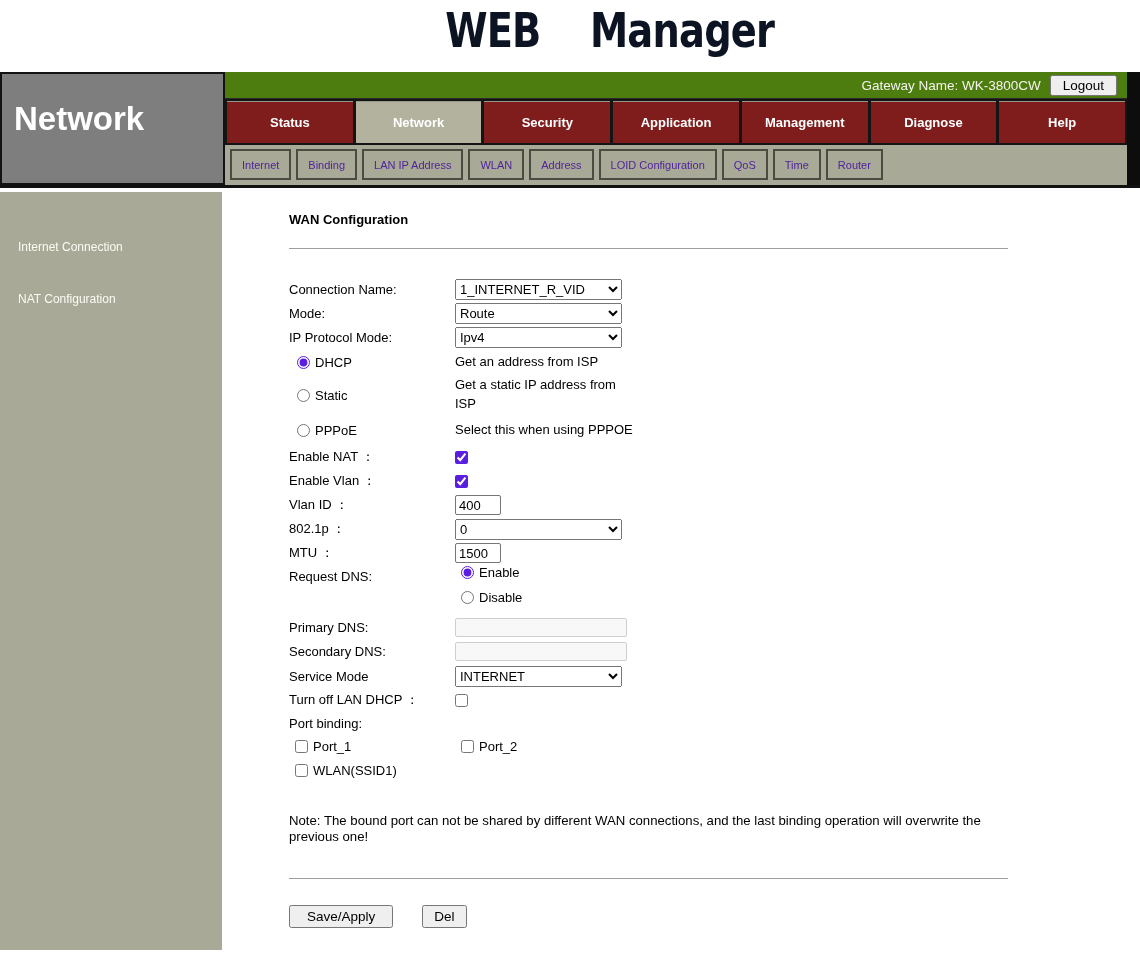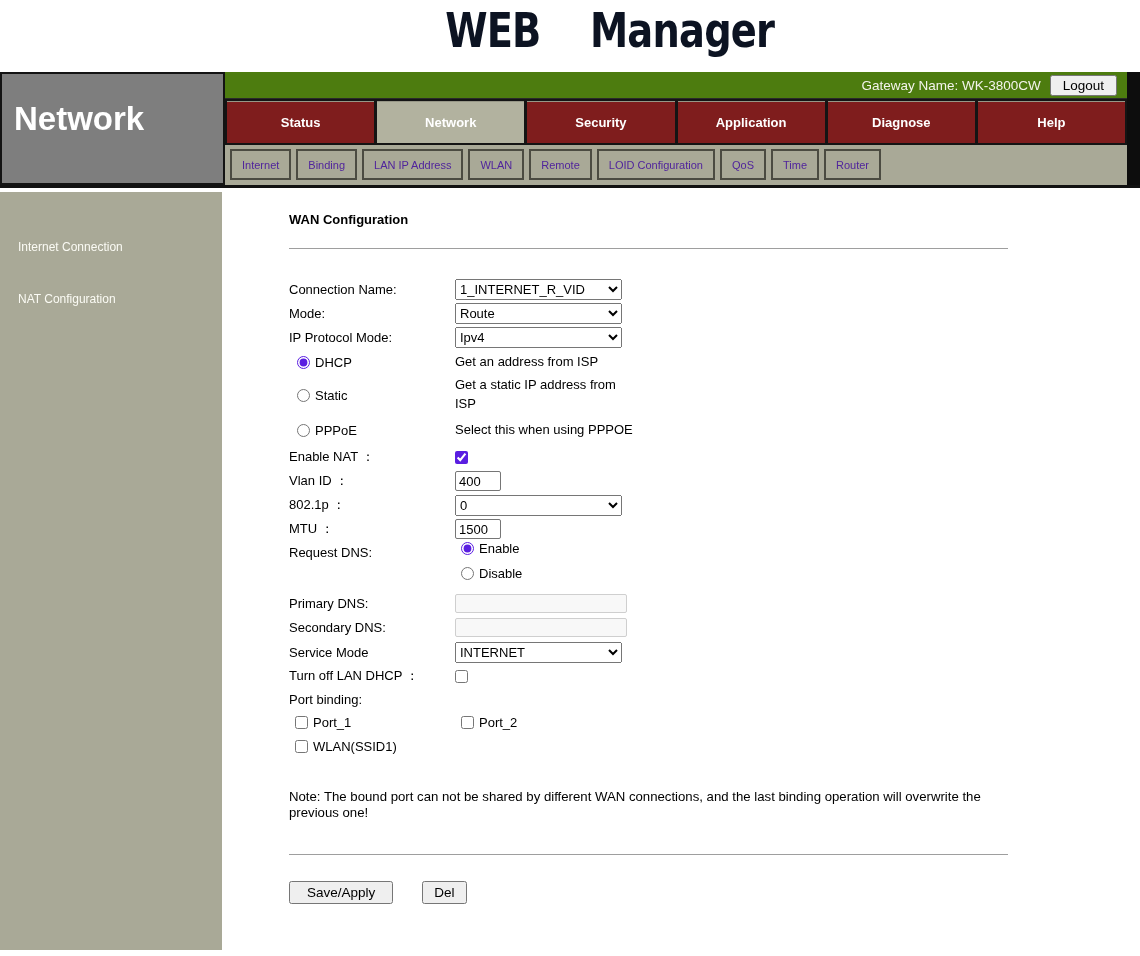--- a/index.html
+++ b/index.html
@@ -96,30 +96,31 @@
       <div class="gateway-strip">
         <span class="gateway-name">Gateway Name: WK-3800CW</span>
         <button class="logout-btn">Logout</button>
       </div>
 
       <div class="nav-row">
         <div class="tab" data-active="false">Status</div>
         <div class="tab" data-active="true">Network</div>
         <div class="tab" data-active="false">Security</div>
         <div class="tab" data-active="false">Application</div>
+        <div class="tab" data-active="false">Management</div>
         <div class="tab" data-active="false">Diagnose</div>
         <div class="tab" data-active="false">Help</div>
       </div>
 
       <div class="subnav-row">
         <div class="subtab">Internet</div>
         <div class="subtab">Binding</div>
         <div class="subtab">LAN IP Address</div>
         <div class="subtab">WLAN</div>
-        <div class="subtab">Remote</div>
+        <div class="subtab">Address</div>
         <div class="subtab">LOID Configuration</div>
         <div class="subtab">QoS</div>
         <div class="subtab">Time</div>
         <div class="subtab">Router</div>
       </div>
     </div>
 
     <div class="right-strip"></div>
   </div>
 
@@ -177,20 +178,24 @@
             <span>PPPoE</span>
           </div>
           <div class="desc">Select this when using PPPOE</div>
         </div>
 
         <div class="row h24">
           <span class="lbl">Enable NAT ：</span>
           <input class="ctl-check" type="checkbox" checked="" style="">
         </div>
 
+        <div class="row h24">
+          <span class="lbl">Enable Vlan ：</span>
+          <input class="ctl-check" type="checkbox" checked="" style="">
+        </div>
 
         <div class="row h24">
           <span class="lbl">Vlan ID ：</span>
           <input type="text" class="small" value="400" style="">
         </div>
 
         <div class="row h24">
           <span class="lbl">802.1p ：</span>
           <select class="narrow">
             <option>0</option>

